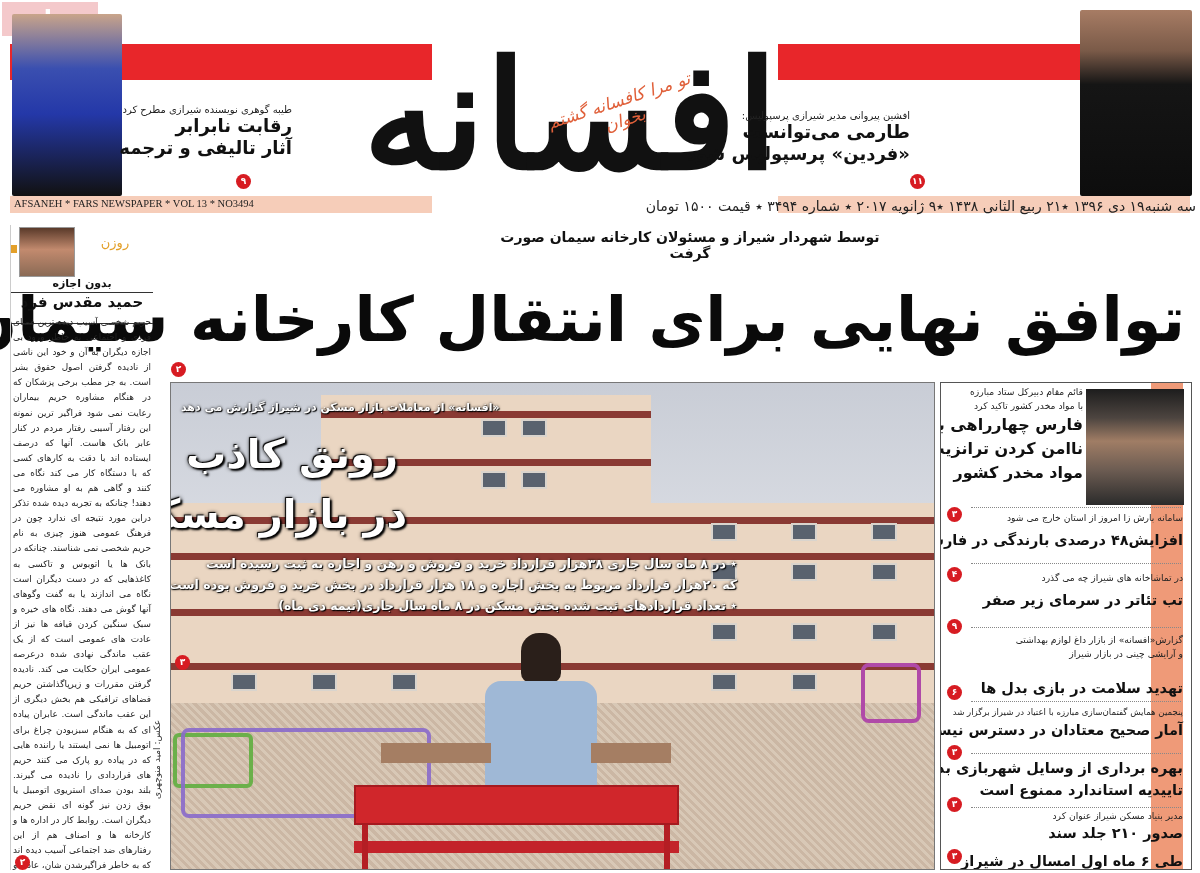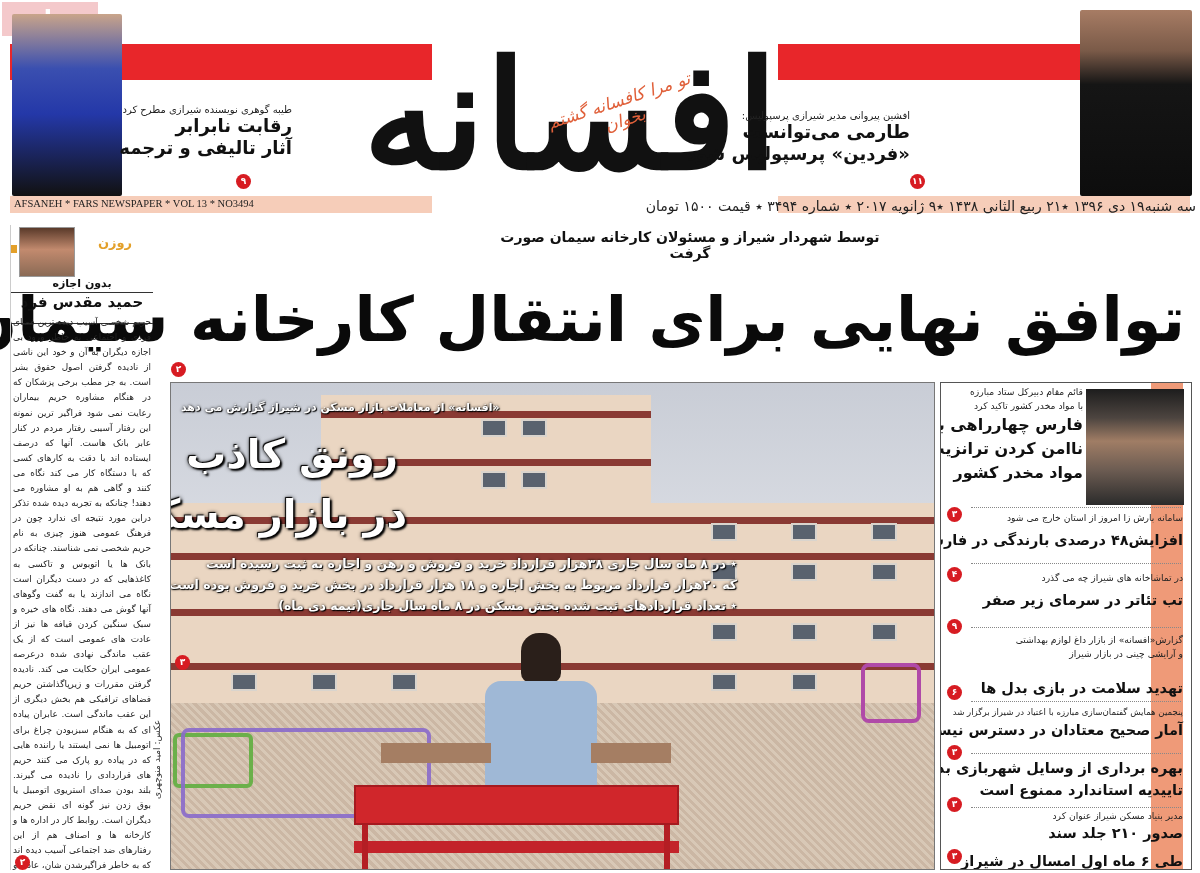--- a/index.html
+++ b/index.html
@@ -30,21 +30,21 @@
   .date-line { position: absolute; left: 826px; top: 198px; width: 370px; font-size: 14px; color: #222; white-space: nowrap; text-align: right; }
 
   
   .sub-headline { position: absolute; left: 490px; top: 229px; width: 400px; font-size: 14px; font-weight: bold; text-align: center; color: #111; }
   .main-headline { position: absolute; left: 185px; top: 270px; width: 1000px; font-size: 62px; font-weight: 900; line-height: 100px; text-align: center; color: #0a0a0a; letter-spacing: -1px; white-space: nowrap; }
   .headline-dot { position: absolute; left: 171px; top: 362px; }
 
   
   .col-left { position: absolute; left: 10px; top: 225px; width: 142px; height: 645px; border-left: 1px solid #ccc; }
   .col-photo { position: absolute; left: 8px; top: 2px; width: 56px; height: 50px; background: linear-gradient(180deg,#5a3a2a 0%,#c28a6e 45%,#8a6a55 100%); border: 1px solid #999; }
-  .col-label { position: absolute; left: 72px; top: 10px; width: 64px; font-size: 13px; color: #e3a02a; font-weight: bold; text-align: center; }
+  .col-label { position: absolute; left: 72px; top: 10px; width: 64px; font-size: 13px; color: #e3a02a; font-weight: normal; text-align: center; }
   .col-label-rule { position: absolute; left: 0; top: 20px; width: 6px; height: 8px; background: #e3a02a; }
   .col-title { position: absolute; left: 0; top: 52px; width: 142px; text-align: center; font-size: 11px; font-weight: bold; border-bottom: 1px solid #333; padding-bottom: 2px; }
   .col-author { position: absolute; left: 0; top: 68px; width: 142px; text-align: center; font-size: 15px; font-weight: bold; border-bottom: 1px solid #333; padding-bottom: 12px; }
   .col-body { position: absolute; left: 2px; top: 90px; width: 138px; font-size: 8.9px; line-height: 15.1px; text-align: justify; color: #222; }
   .col-left .page-dot { position: absolute; left: 4px; top: 630px; }
 
   
   .main-photo { position: absolute; left: 170px; top: 382px; width: 765px; height: 488px; overflow: hidden; border: 1px solid #777; background: linear-gradient(180deg,#c9cdd6 0%,#d8dbe2 30%,#b9bfc9 45%); }
   .bldg { position: absolute; background: #ead6c2; }
   .bldg.tall { left: 150px; top: 12px; width: 330px; height: 330px; }

